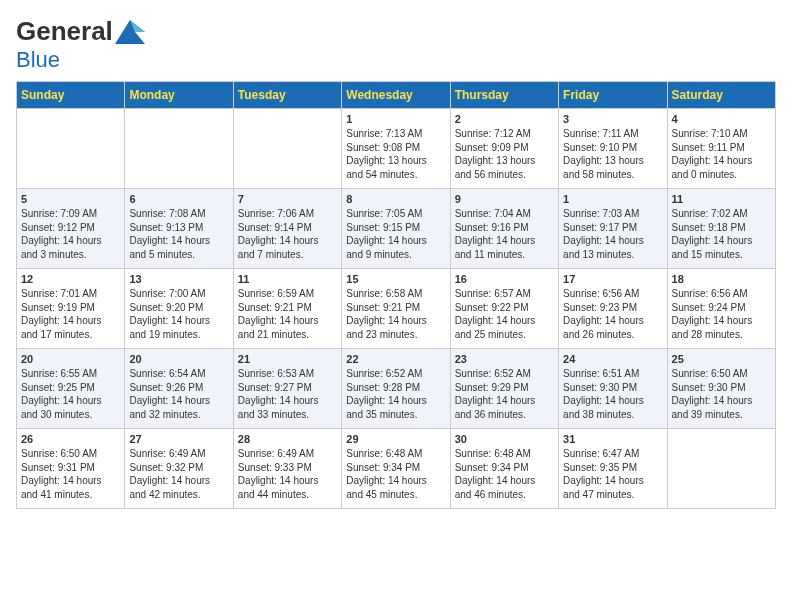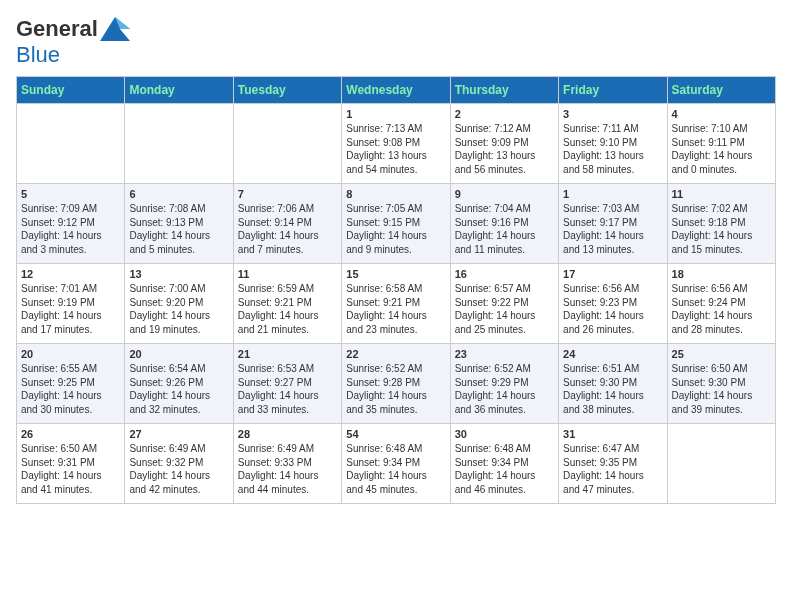--- a/index.html
+++ b/index.html
@@ -32,21 +32,21 @@
       font-size: 14px;
       color: #555;
     }
     .calendar-table {
       width: 100%;
       border-collapse: collapse;
       table-layout: fixed;
     }
     .calendar-table th {
       background-color: #1a6db5;
-      color: #86efac;
+      color: #fde047;
       font-size: 12px;
       font-weight: bold;
       padding: 6px 4px;
       text-align: left;
       border: 1px solid #ccc;
     }
     .calendar-table td {
       vertical-align: top;
       border: 1px solid #ccc;
       padding: 4px 4px;
@@ -78,21 +78,21 @@
       background-color: #1a6db5 !important;
     }
   </style>
 </head>
 <body>
 
 <div class="header-area">
   <div class="logo">
   <div style="display:flex;flex-direction:column;align-items:flex-start;">
     <div style="display:flex;align-items:center;">
-      <span style="font-size:22px;font-weight:bold;color:#333;">General</span>
+      <span style="font-size:26px;font-weight:bold;color:#333;">General</span>
       <svg width="30" height="24" viewBox="0 0 30 24" style="margin-left:2px;">
         <polygon points="0,24 15,0 30,12 20,12 30,24" fill="#1a6db5"></polygon>
         <polygon points="15,0 30,12 20,12" fill="#5ab4e0"></polygon>
       </svg>
     </div>
     <span style="font-size:22px;font-weight:normal;color:#1a6db5;">Blue</span>
   </div>
 </div>
   <div class="title-area">
     <div class="main-title"></div>
@@ -231,21 +231,21 @@
         </td>
         <td>
           <div class="day-number">27</div>
           <div class="day-info">Sunrise: 6:49 AM<br>Sunset: 9:32 PM<br>Daylight: 14 hours and 42 minutes.</div>
         </td>
         <td>
           <div class="day-number">28</div>
           <div class="day-info">Sunrise: 6:49 AM<br>Sunset: 9:33 PM<br>Daylight: 14 hours and 44 minutes.</div>
         </td>
         <td>
-          <div class="day-number">54</div>
+          <div class="day-number">29</div>
           <div class="day-info">Sunrise: 6:48 AM<br>Sunset: 9:34 PM<br>Daylight: 14 hours and 45 minutes.</div>
         </td>
         <td>
           <div class="day-number">30</div>
           <div class="day-info">Sunrise: 6:48 AM<br>Sunset: 9:34 PM<br>Daylight: 14 hours and 46 minutes.</div>
         </td>
         <td>
           <div class="day-number">31</div>
           <div class="day-info">Sunrise: 6:47 AM<br>Sunset: 9:35 PM<br>Daylight: 14 hours and 47 minutes.</div>
         </td>

